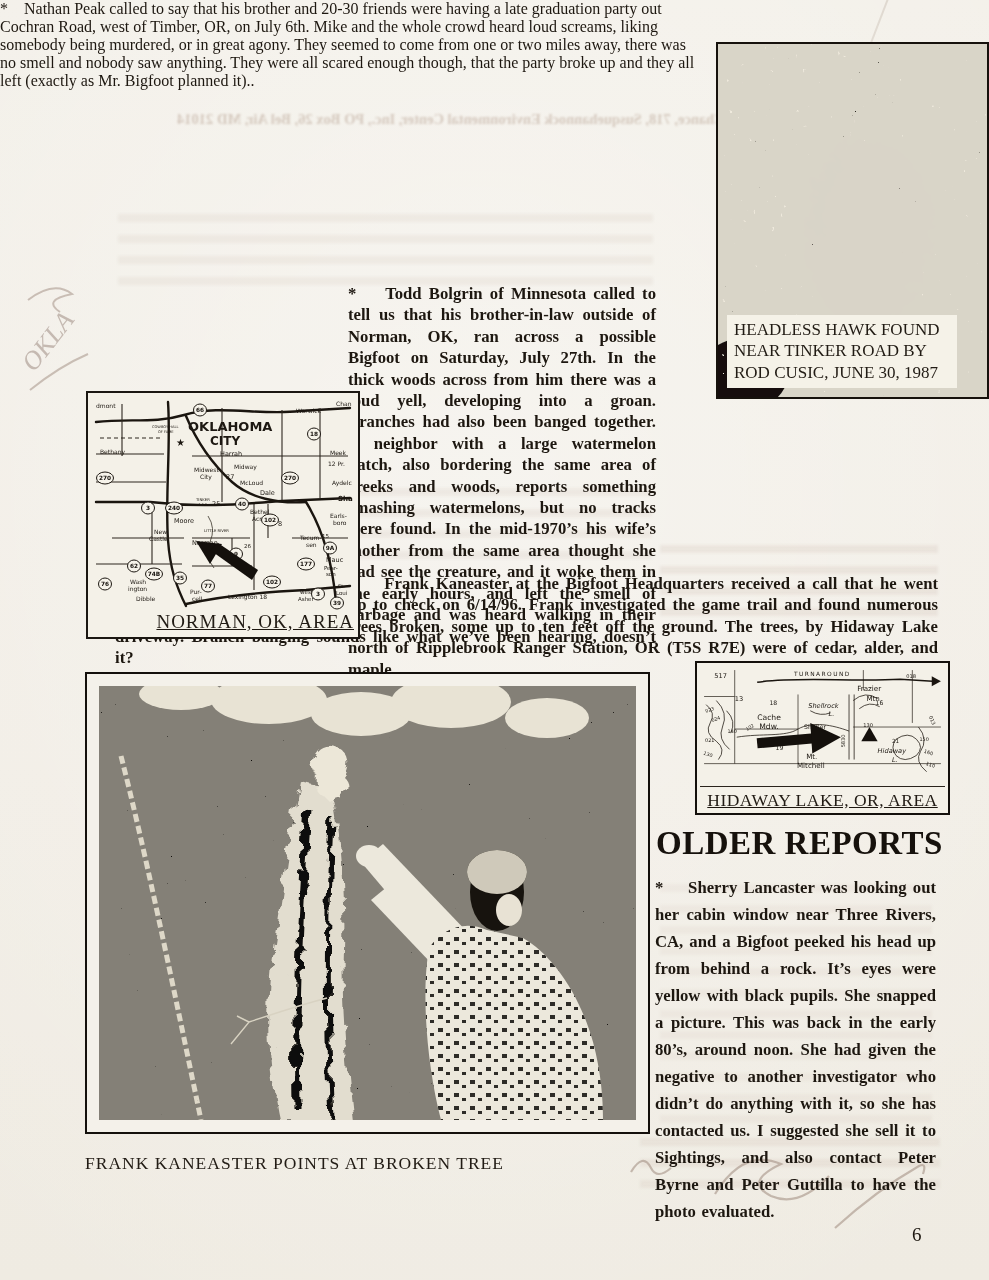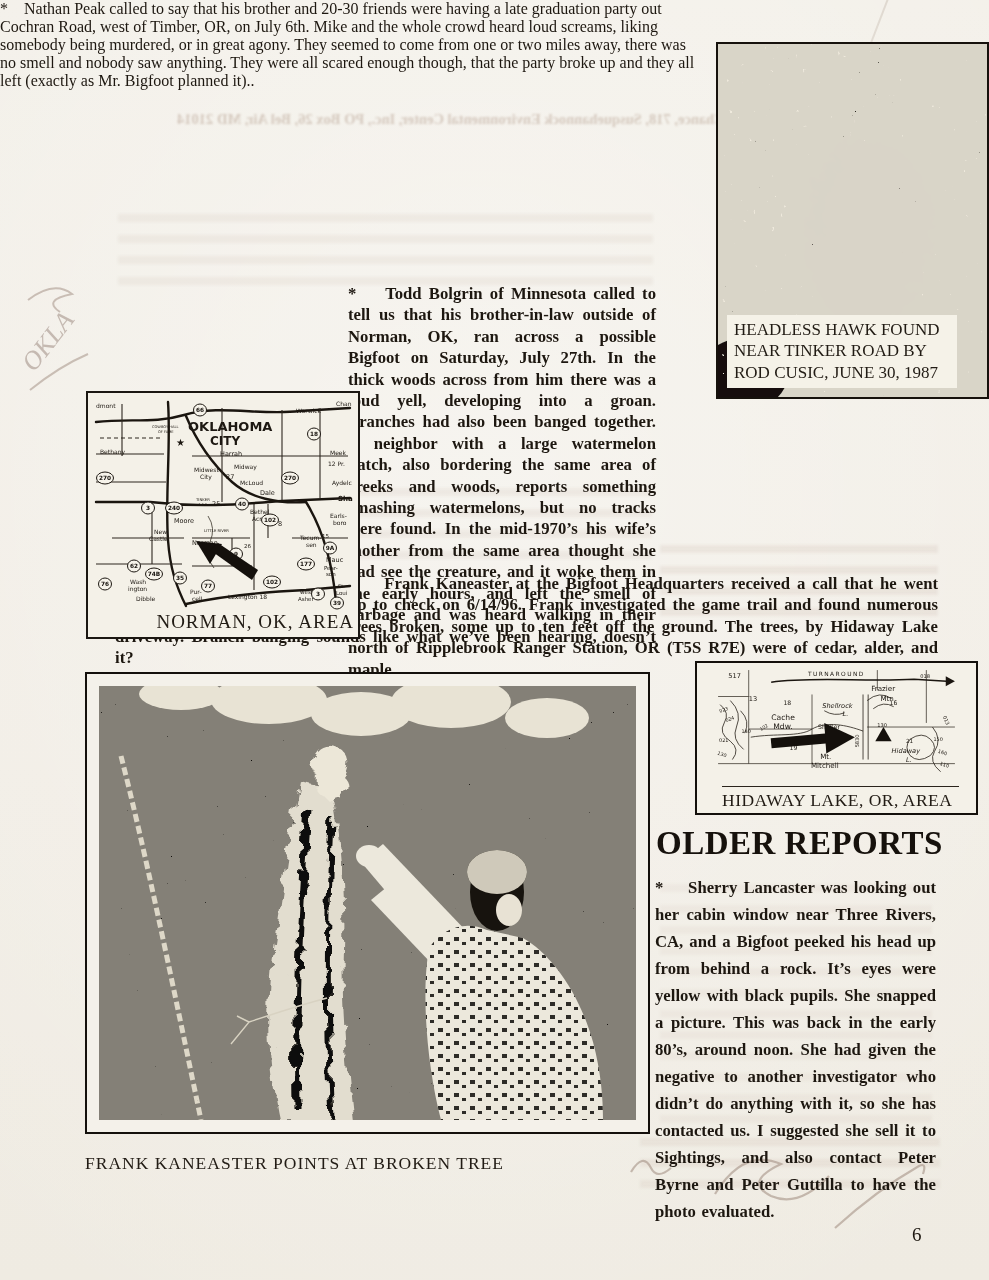--- a/index.html
+++ b/index.html
@@ -18,37 +18,37 @@
   .ghost{position:absolute;z-index:0;
          background:repeating-linear-gradient(180deg,rgba(151,121,101,.15) 0 8px,rgba(0,0,0,0) 8px 21px);
          filter:blur(1.6px);}
   .body{position:absolute;z-index:2;margin:0;text-align:justify;
         font:700 16.7px/21.4px "Liberation Serif",serif;word-spacing:1.6px;color:#1d1710;}
   .para1{left:115px;top:136px;width:833px;}
   .para2{left:115px;top:283px;width:541px;}
   .para3{left:348px;top:573px;width:590px;}
   .sherry{left:655px;top:874px;width:281px;line-height:27px;}
   .spacer{float:left;width:233px;height:216px;margin-top:106px;}
-  figure{margin:0;}
+  figure{margin:0;text-decoration:underline;}
   .hawkfig{float:right;width:269px;height:353px;margin:42px 0 10px 12px;
            border:2.5px solid #16110c;background:#efeadd;position:relative;}
   .hawkfig svg{display:block;width:100%;height:100%;}
   .hawk-cap{position:absolute;left:9px;bottom:9px;width:216px;background:#f5f2e8;
             padding:4px 7px 5px;font:400 17px/21.5px "Liberation Serif",serif;
             color:#211b14;text-align:left;}
   .normanfig{position:absolute;z-index:2;left:62px;top:391px;width:262px;
              border:2px solid #1b1712;background:#f4f1e8;padding:5px 4px 3px;margin-left:24px;}
   .normanfig svg{display:block;width:262px;height:212px;}
   .normanfig figcaption{text-align:right;font:400 19px/24px "Liberation Serif",serif;
              letter-spacing:1px;color:#211b14;}
   .hidawayfig{position:absolute;z-index:2;left:695px;top:661px;width:245px;
-              border:2.5px solid #14100c;background:#f4f1e8;padding:3px 17px 0;}
+              border:2.5px solid #14100c;background:#f4f1e8;padding:3px 3px 0;}
   .hidawayfig svg{display:block;width:245px;height:120px;}
-  .hidawayfig figcaption{text-align:left;font:400 17.5px/26px "Liberation Serif",serif;
-              letter-spacing:.5px;color:#211b14;border-top:1px solid #2a241c;margin-left:8px;}
+  .hidawayfig figcaption{text-align:center;font:400 17.5px/26px "Liberation Serif",serif;
+              letter-spacing:.5px;color:#211b14;border-top:1px solid #2a241c;}
   .treefig{position:absolute;z-index:2;left:85px;top:672px;width:537px;height:434px;
            border:2px solid #14100c;background:#f4f1ea;padding:12px;}
   .treefig svg{display:block;width:537px;height:434px;background:#0d0b08;}
   .older{position:absolute;z-index:2;left:656px;top:822px;margin:0;
          font:800 33px/40px "Liberation Serif",serif;letter-spacing:.5px;color:#16110c;
          transform:scaleY(1.04);transform-origin:left top;}
   .treecap{position:absolute;z-index:2;left:85px;top:1152px;width:565px;
            font:400 17.5px/22px "Liberation Serif",serif;letter-spacing:1px;color:#211b14;}
   .pagenum{position:absolute;left:912px;top:1224px;font:400 19px/22px "Liberation Serif",serif;}
   .pencil{position:absolute;z-index:1;filter:blur(.5px);}

